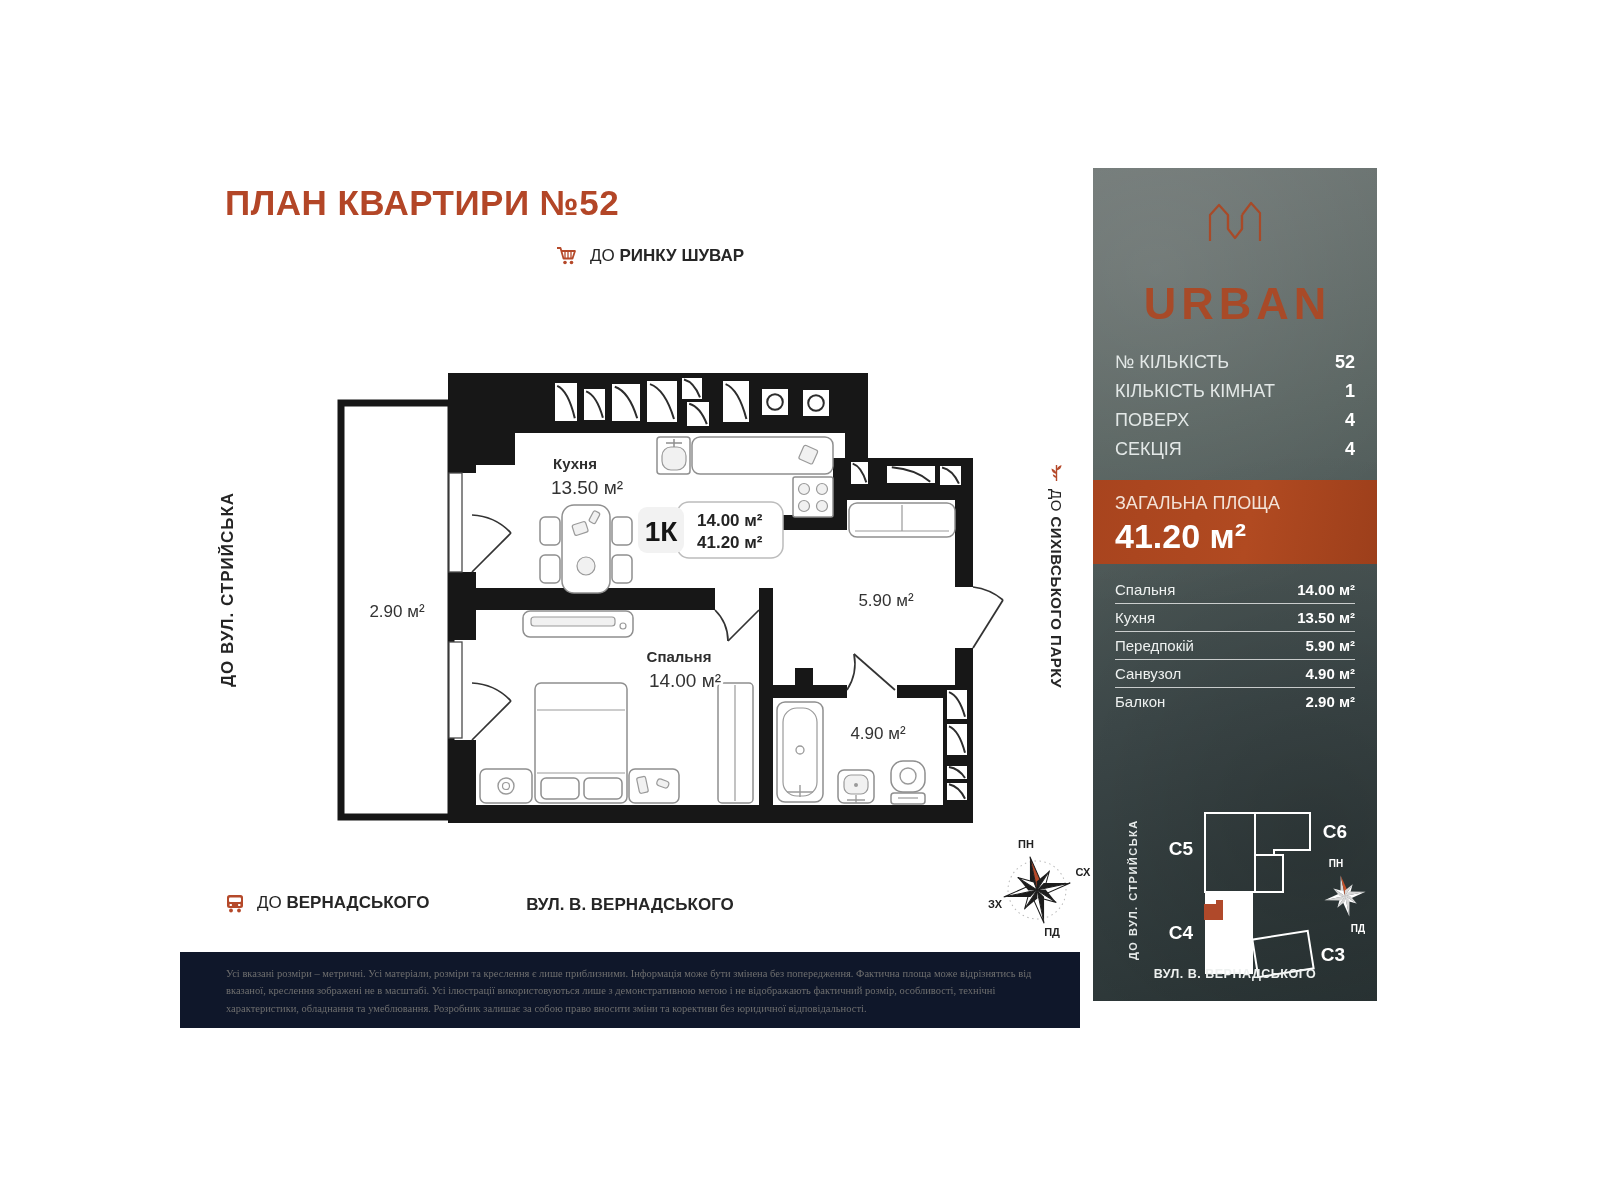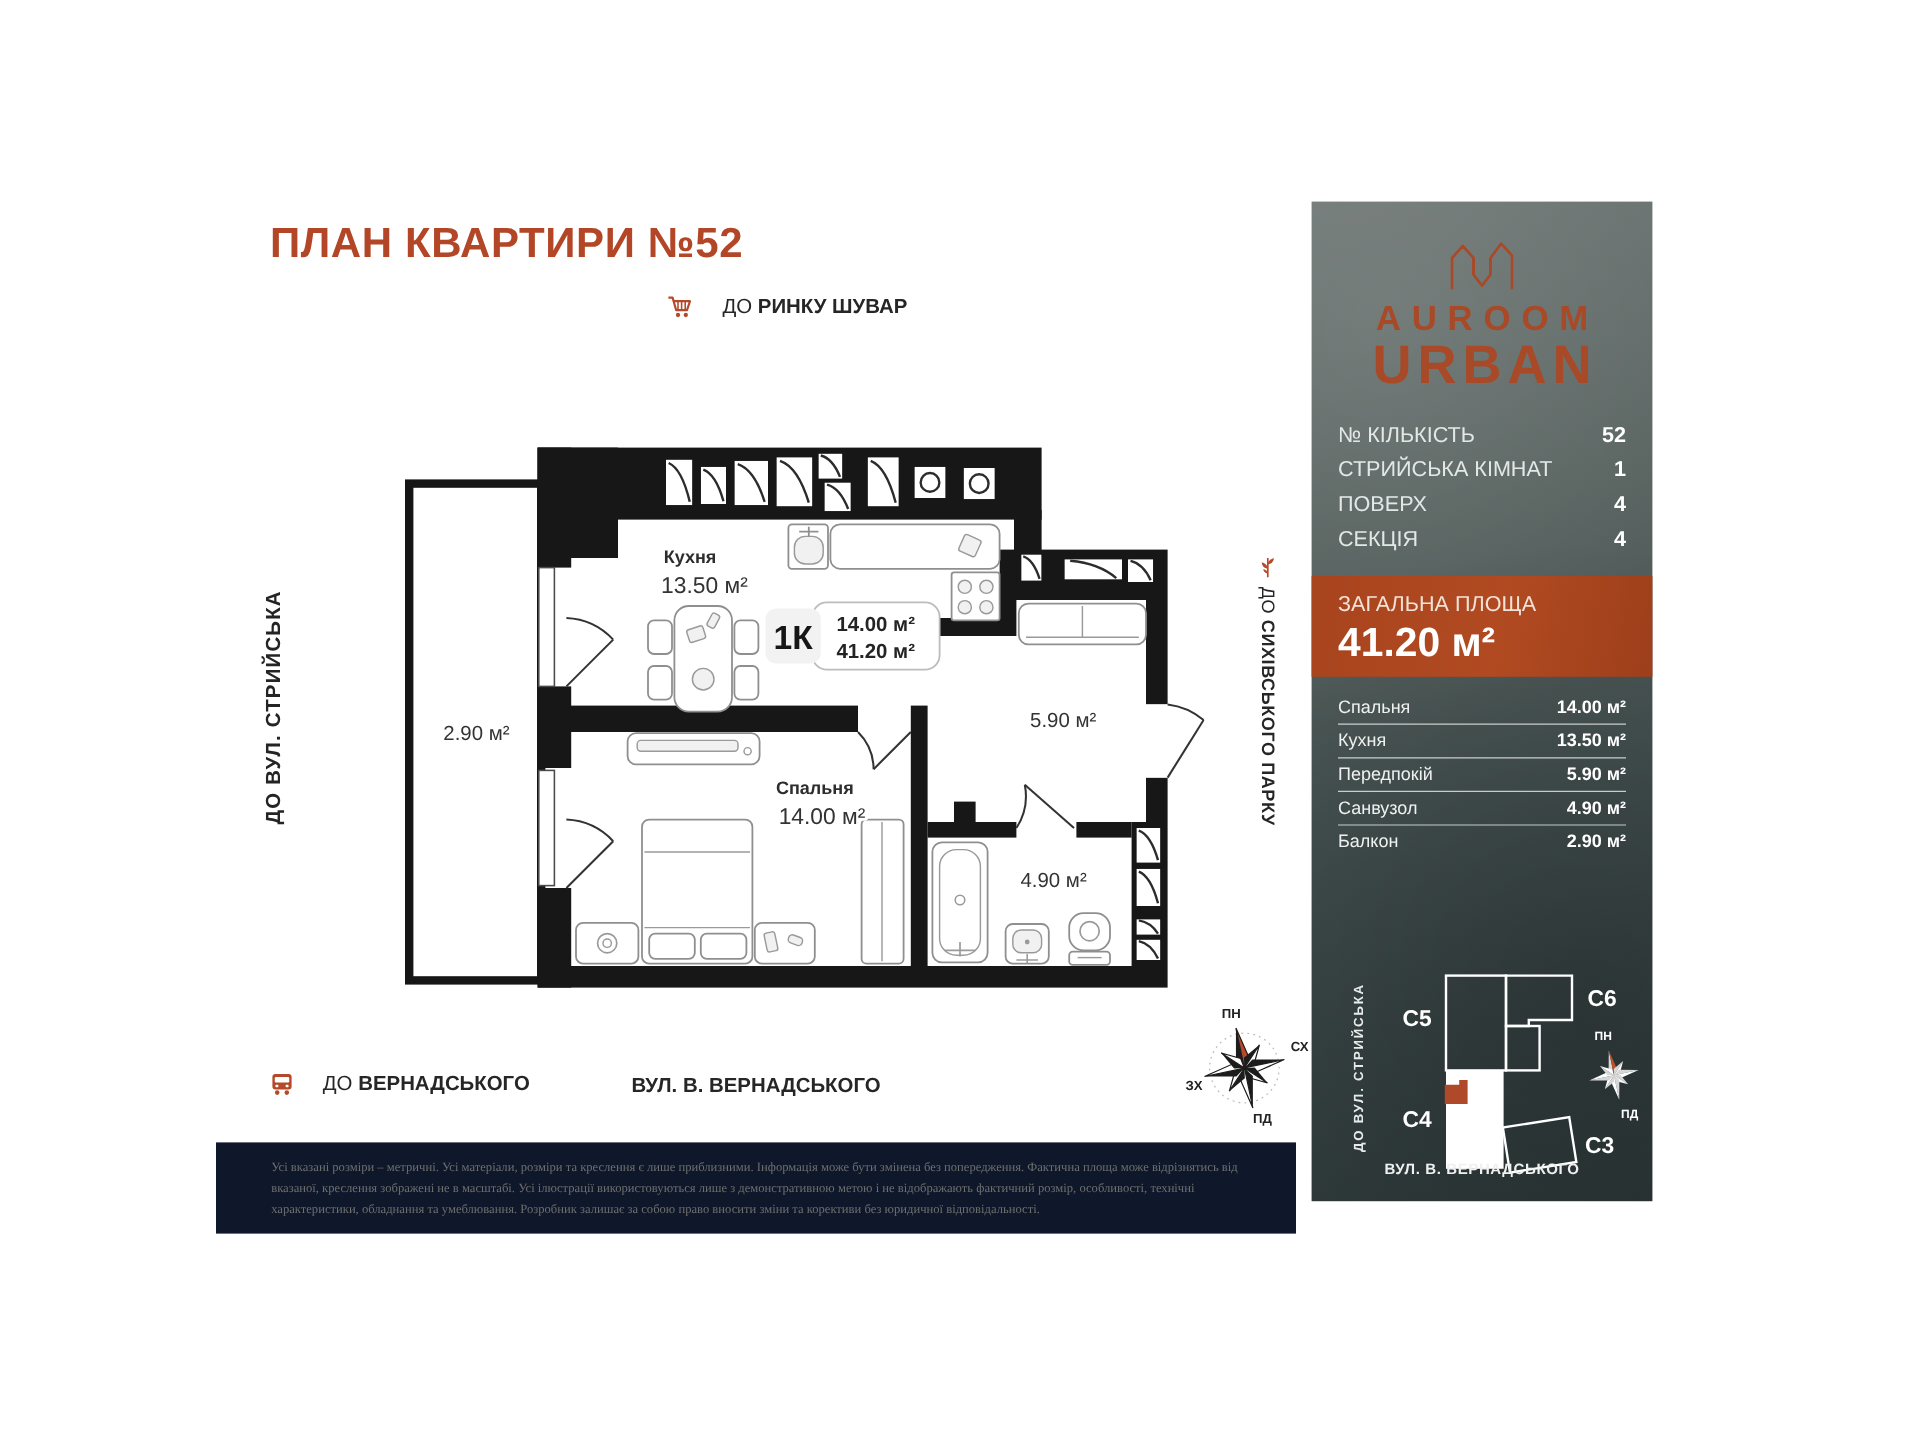--- a/index.html
+++ b/index.html
@@ -2,21 +2,21 @@
 <html><head>
 <meta charset="utf-8">
 <style>
   html,body{margin:0;padding:0;}
   body{width:1600px;height:1200px;background:#ffffff;position:relative;overflow:hidden;
        font-family:"Liberation Sans","DejaVu Sans",sans-serif;color:#222;}
   .abs{position:absolute;}
 
   
   .page-title{left:225px;top:183px;font-size:35px;font-weight:800;letter-spacing:.5px;color:#b34627;}
-  .dir{display:flex;align-items:center;gap:24px;font-size:17px;color:#262626;white-space:nowrap;}
+  .dir{display:flex;align-items:center;gap:12px;font-size:17px;color:#262626;white-space:nowrap;}
   .dir .pre{font-weight:400;}
   .dir .nm{font-weight:800;}
   .dir-market{left:556px;top:246px;}
   .dir-bus{left:225px;top:893px;}
   .street-bottom{left:470px;top:895px;width:320px;text-align:center;font-size:17px;font-weight:800;color:#262626;}
   .vert{writing-mode:vertical-rl;white-space:nowrap;letter-spacing:1px;color:#242424;}
   .vert-left{left:218px;top:502px;height:185px;font-size:17px;font-weight:800;transform:rotate(180deg);}
   .park-wrap{left:1048px;top:462px;display:flex;flex-direction:column;align-items:center;gap:7px;}
   .park-text{writing-mode:vertical-rl;font-size:15px;color:#262626;letter-spacing:.5px;}
   .park-text .nm{font-weight:800;}
@@ -308,30 +308,29 @@
 </svg>
 
 <aside class="abs panel">
   <svg class="logo-mark" width="64" height="48" viewBox="0 0 64 48">
     <g fill="none" stroke="#a84a28" stroke-width="2.2" stroke-linejoin="round">
       <path d="M7,45 V19 L16,9 L25,19 V33"></path>
       <path d="M25,19 V33 L32,42 L39,33 V19"></path>
       <path d="M39,19 V33 M39,19 L48,7 L57,17 V45"></path>
     </g>
   </svg>
-  <div class="brand-top">AUROOM</div>
   <div class="brand-bottom">URBAN</div>
 
   <div class="info">
     <div class="info-row">
         <span>№ КІЛЬКІСТЬ</span>
         <b>52</b>
       </div>
     <div class="info-row">
-        <span>СТРИЙСЬКА КІМНАТ</span>
+        <span>КІЛЬКІСТЬ КІМНАТ</span>
         <b>1</b>
       </div>
     <div class="info-row">
         <span>ПОВЕРХ</span>
         <b>4</b>
       </div>
     <div class="info-row">
         <span>СЕКЦІЯ</span>
         <b>4</b>
       </div>

